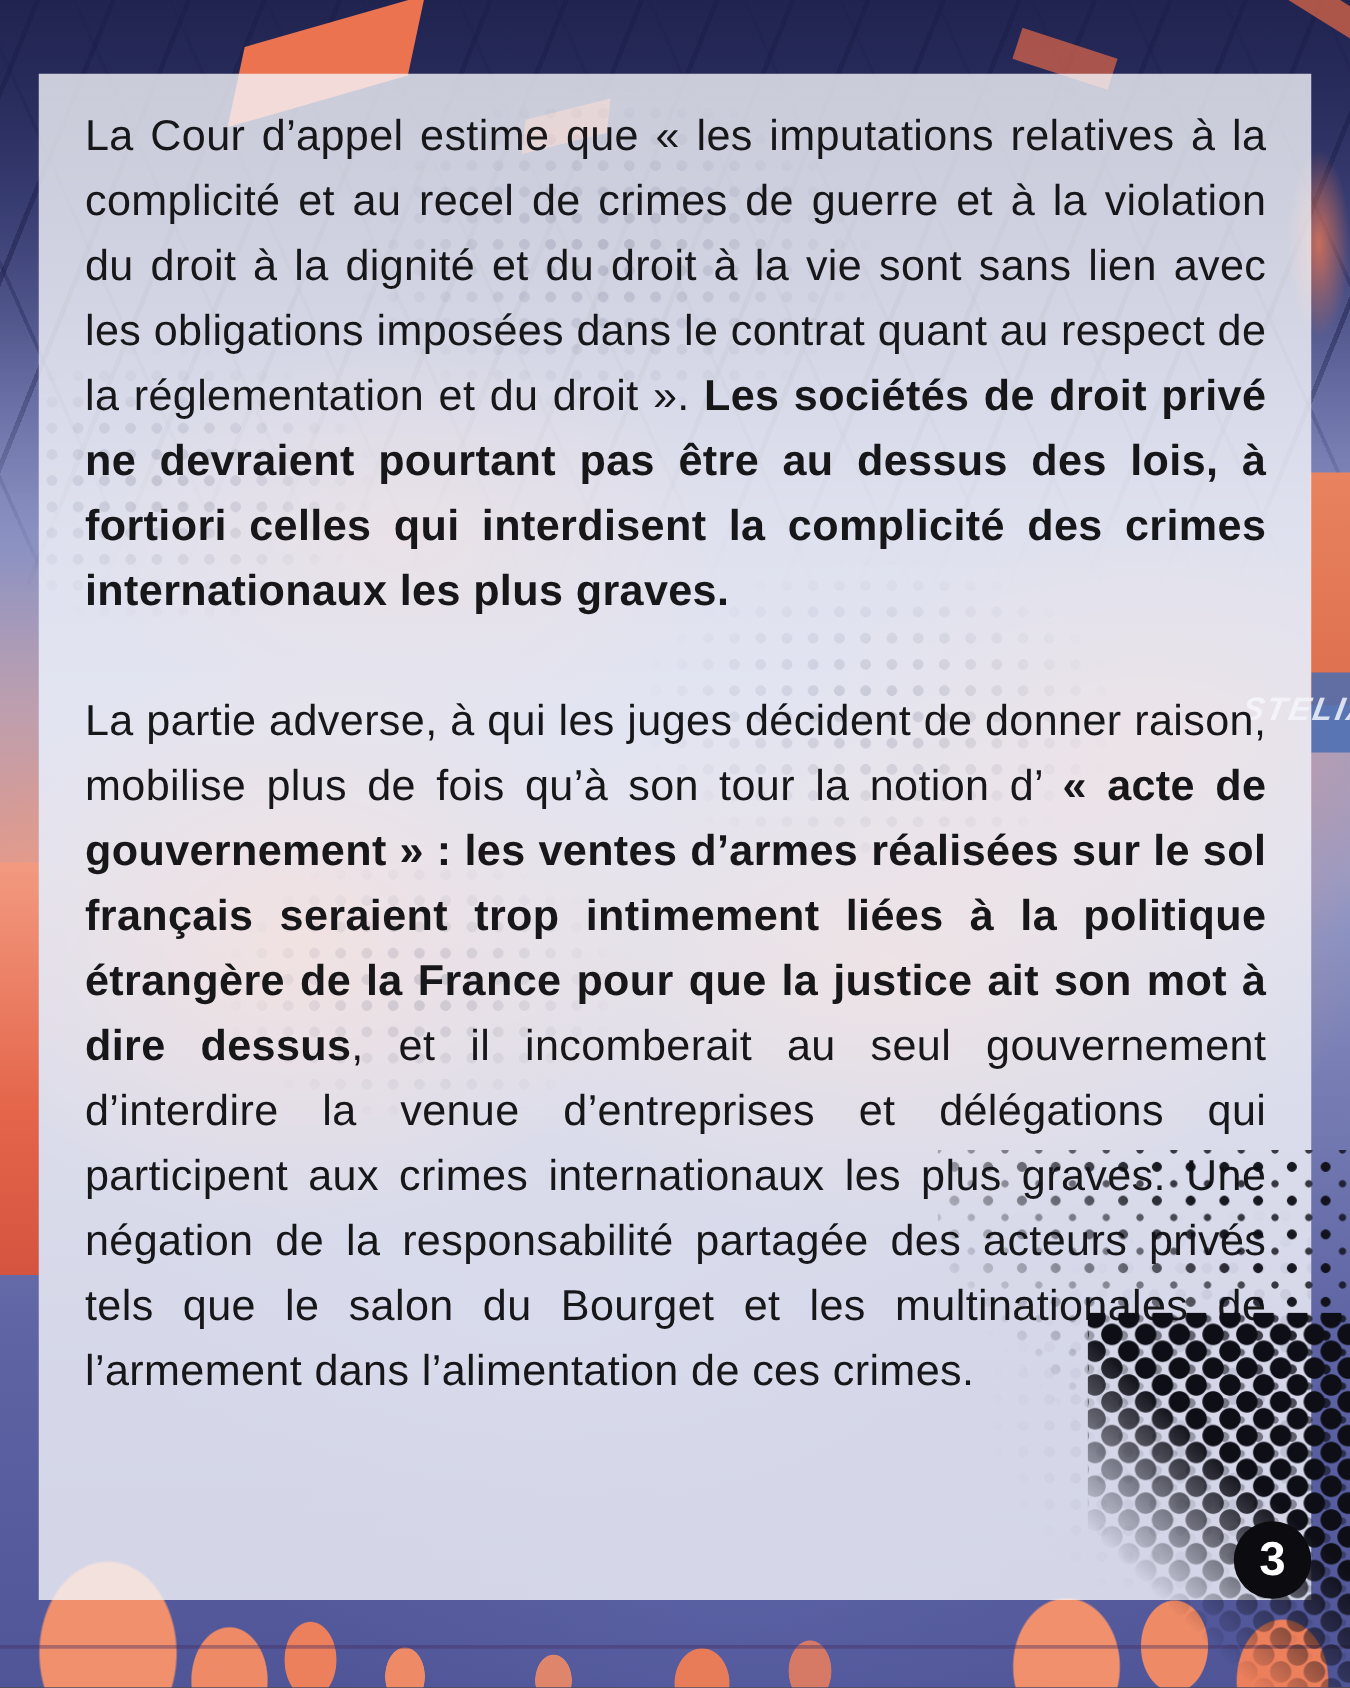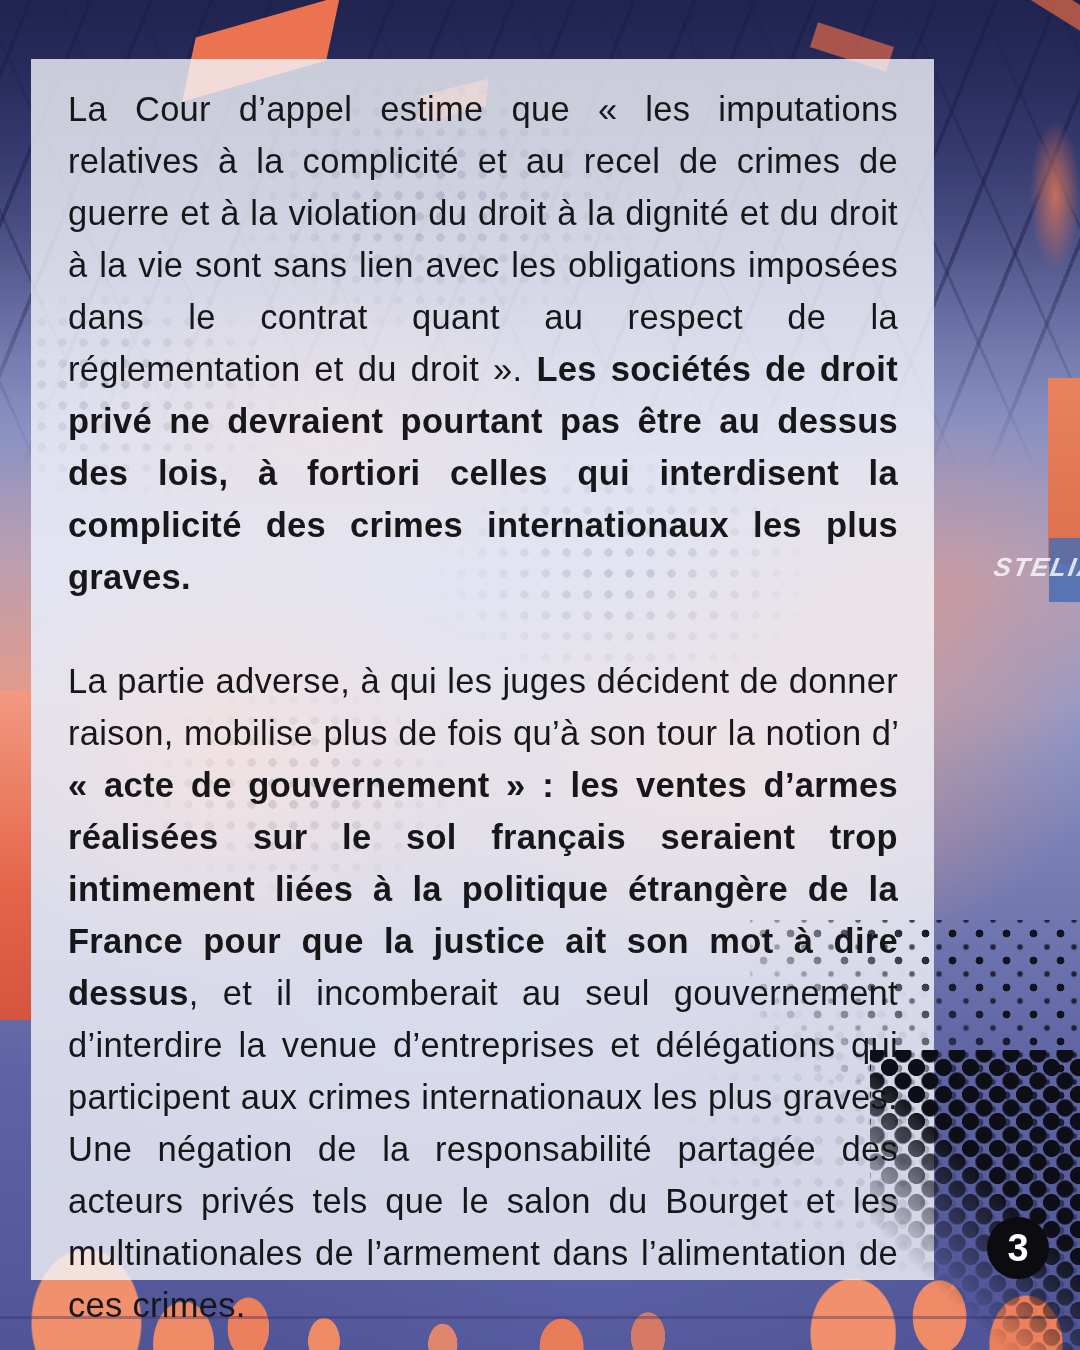--- a/index.html
+++ b/index.html
@@ -60,21 +60,21 @@
   }
   #bg-line { left:0; top:1316px; width:100%; height:3px; background:rgba(70,45,95,.4); }
   #stelia-box  { left:1049px; top:538px; width:31px; height:64px; background:#4a6db2; opacity:.85; }
   #stelia-text {
     left:994px; top:552px; font-style:italic; font-weight:bold; font-size:26px;
     letter-spacing:2px; color:rgba(250,252,255,.8); transform:skewX(-10deg);
   }
 
   
   .card {
-    position:absolute; left:31px; top:59px; width:903px; height:1221px;
+    position:absolute; left:31px; top:59px; width:1018px; height:1221px;
     background:rgba(244,245,250,.80); z-index:2;
   }
   .card::before {
     content:""; position:absolute; inset:0; pointer-events:none;
     background-image:radial-gradient(rgba(45,50,80,.16) 4px, rgba(45,50,80,0) 4.5px);
     background-size:21px 21px;
     -webkit-mask-image:
       radial-gradient(300px 190px at 45% 12%, #000, transparent 72%),
       radial-gradient(240px 160px at 10% 27%, #000, transparent 72%),
       radial-gradient(330px 250px at 97% 88%, #000, transparent 70%),

